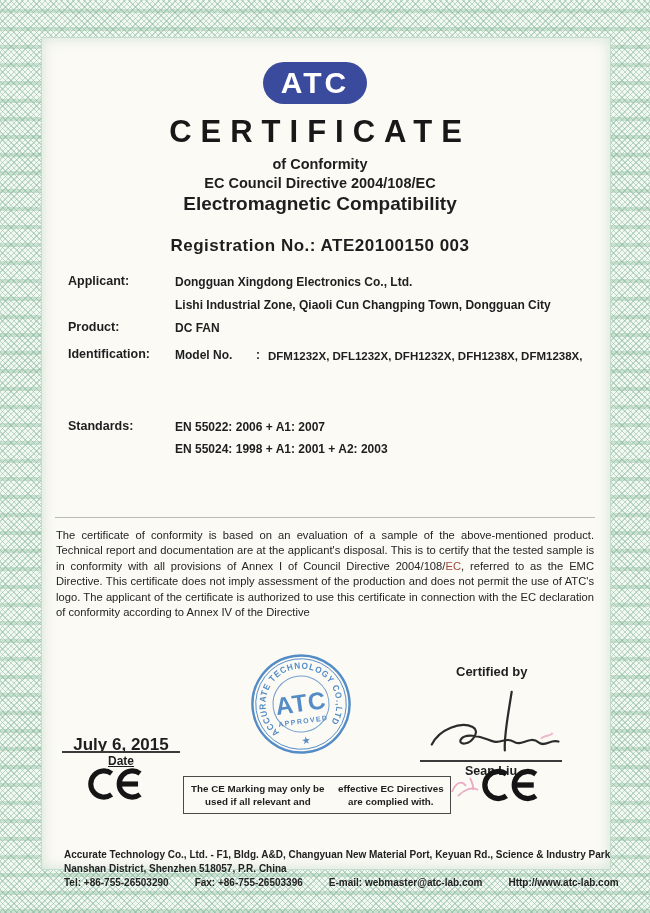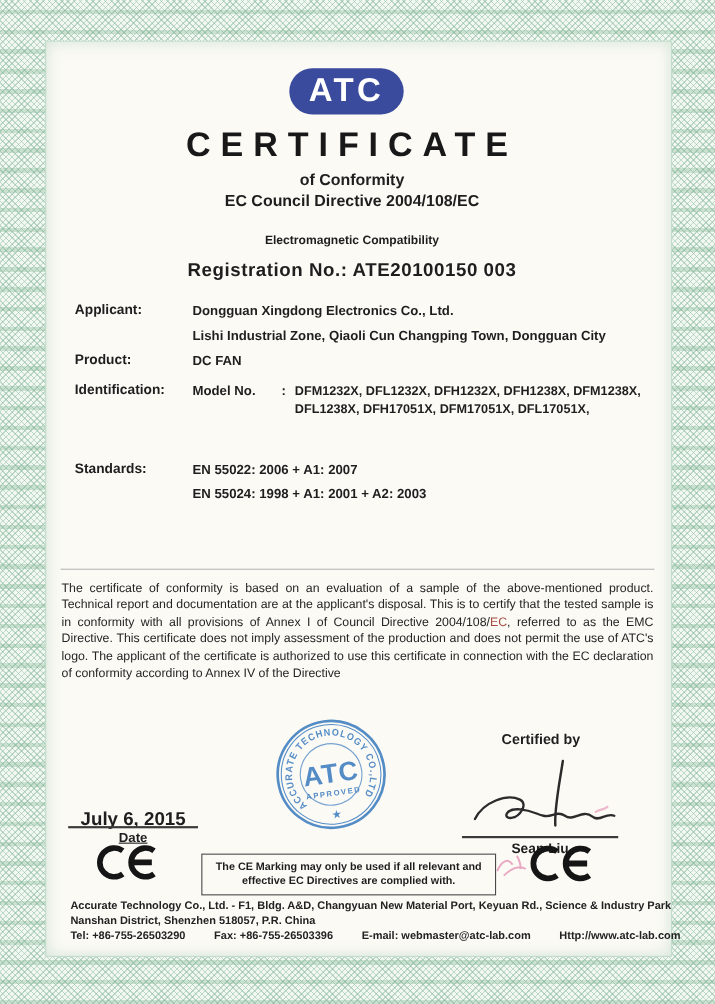--- a/index.html
+++ b/index.html
@@ -27,21 +27,21 @@
     left:263px; top:62px; width:104px; height:42px;
     background:#3a4a9c; border-radius:21px;
     display:flex; align-items:center; justify-content:center;
   }
   .logo-pill span{
     color:#fff; font-weight:bold; font-size:30px; letter-spacing:3px;
   }
   .cert-title{top:114px; font-size:31px; font-weight:bold; letter-spacing:9px; color:#181818;}
   .sub1{top:156px; font-size:14.5px; font-weight:bold;}
   .sub2{top:175px; font-size:14.5px; font-weight:bold;}
-  .sub3{top:193px; font-size:11px; font-weight:bold;margin-top:20px;}
+  .sub3{top:193px; font-size:19px; font-weight:bold;}
   .reg{top:236px; font-size:17px; font-weight:bold; letter-spacing:.5px;}
   .lbl{left:68px; font-size:12.5px; font-weight:bold;}
   .val{left:175px; font-size:12px; font-weight:bold;}
   .model-colon{left:256px; font-size:12px; font-weight:bold;}
   .models{left:268px; font-size:11.5px; font-weight:bold; line-height:16px; width:330px;}
   .divider{top:517px; left:55px; width:540px; height:1px; background:#b9b9b9;}
   .body-par{
     top:528px; left:56px; width:538px;
     font-size:11.2px; font-weight:normal; line-height:15.4px;
     text-align:justify; color:#242424;
@@ -49,24 +49,24 @@
   .body-par .ec-red{color:#a34a3e;}
   .certified{left:456px; top:664px; font-size:13px; font-weight:bold;}
   .sig-line{top:760px; left:420px; width:142px; height:2px; background:#3a3a3a;}
   .sig-name{left:420px; top:764px; width:142px; text-align:center; font-size:12.5px; font-weight:bold;}
   .date-line{top:751px; left:62px; width:118px; height:2px; background:#3a3a3a;}
   .date-val{left:62px; top:735px; width:118px; text-align:center; font-size:17px; font-weight:bold;}
   .date-lbl{left:62px; top:754px; width:118px; text-align:center; font-size:12px; font-weight:bold;text-decoration:underline;}
   .ce-note{
     left:183px; top:776px; width:266px; height:36px;
     border:1px solid #4a4a4a; background:#fbfaf5;
-    display:flex; flex-direction:column; align-items:center; justify-content:center;
+    display:flex; align-items:center; justify-content:center;
     font-size:9.8px; font-weight:bold; line-height:13px; text-align:center;
   }
-  .footer{left:64px; top:817px; width:540px; font-size:10px; font-weight:bold; line-height:13.5px; white-space:nowrap; color:#222;}
+  .footer{left:64px; top:848px; width:540px; font-size:10px; font-weight:bold; line-height:13.5px; white-space:nowrap; color:#222;}
   .footer-row3{display:flex; gap:26px; margin-top:0.5px;}
   .pink{opacity:.65;}
 </style>
 </head>
 <body>
 
 <div class="page">
   <div class="paper"></div>
 
   <div class="abs logo-pill">
@@ -88,21 +88,20 @@
   <div class="abs val" style="top:298px">Lishi Industrial Zone, Qiaoli Cun Changping Town, Dongguan City</div>
 
   <div class="abs lbl" style="top:320px">Product:</div>
   <div class="abs val" style="top:321px">DC FAN</div>
 
   <div class="abs lbl" style="top:347px">Identification:</div>
   <div class="abs val" style="top:348px">Model No.</div>
   <div class="abs model-colon" style="top:348px">:</div>
   <div class="abs models" style="top:348px">
     <div>DFM1232X, DFL1232X, DFH1232X, DFH1238X, DFM1238X,</div>
-    <div>DFL1238X, DFH17051X, DFM17051X, DFL17051X,</div>
   </div>
 
   <div class="abs lbl" style="top:419px">Standards:</div>
   <div class="abs val" style="top:420px">EN 55022: 2006 + A1: 2007</div>
   <div class="abs val" style="top:442px">EN 55024: 1998 + A1: 2001 + A2: 2003</div>
 
   <div class="abs divider"></div>
   <div class="abs body-par">
     <span>The certificate of conformity is based on an evaluation of a sample of the above-mentioned product. Technical report and documentation are at the applicant's disposal. This is to certify that the tested sample is in conformity with all provisions of Annex I of Council Directive 2004/108/</span><span class="ec-red">EC</span><span>, referred to as the EMC Directive. This certificate does not imply assessment of the production and does not permit the use of ATC's logo. The applicant of the certificate is authorized to use this certificate in connection with the EC declaration of conformity according to Annex IV of the Directive</span>
   </div>

